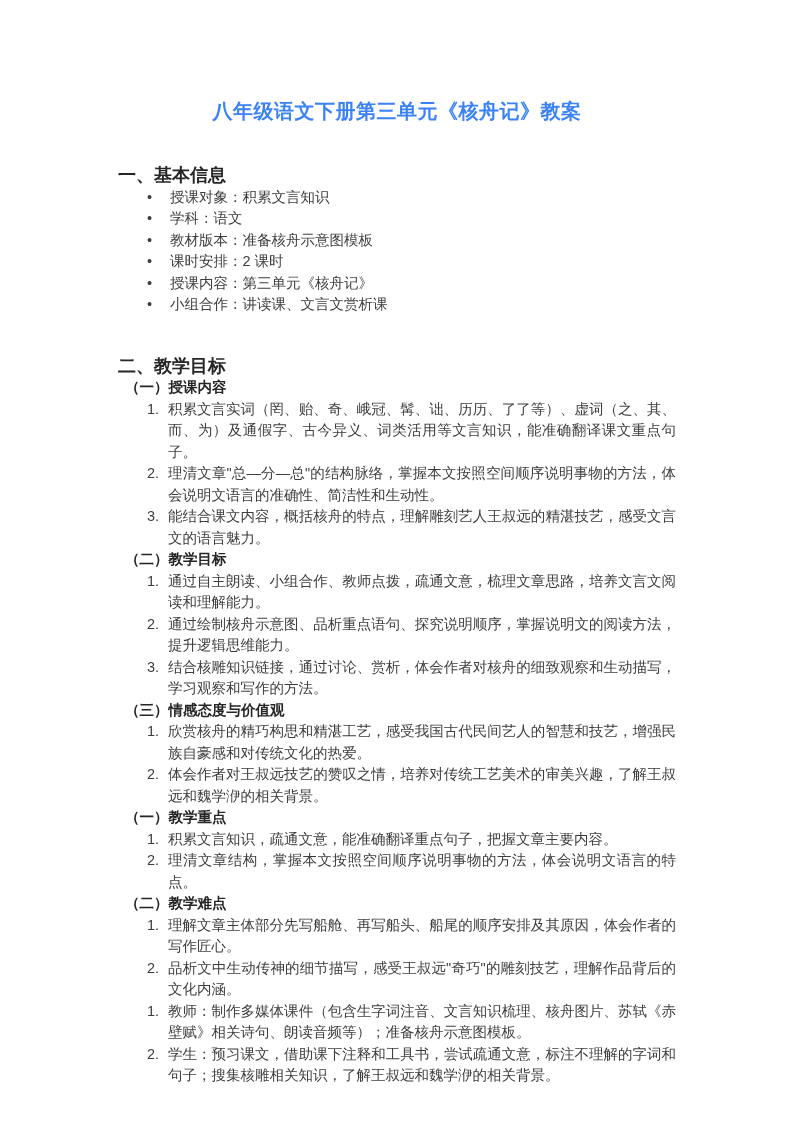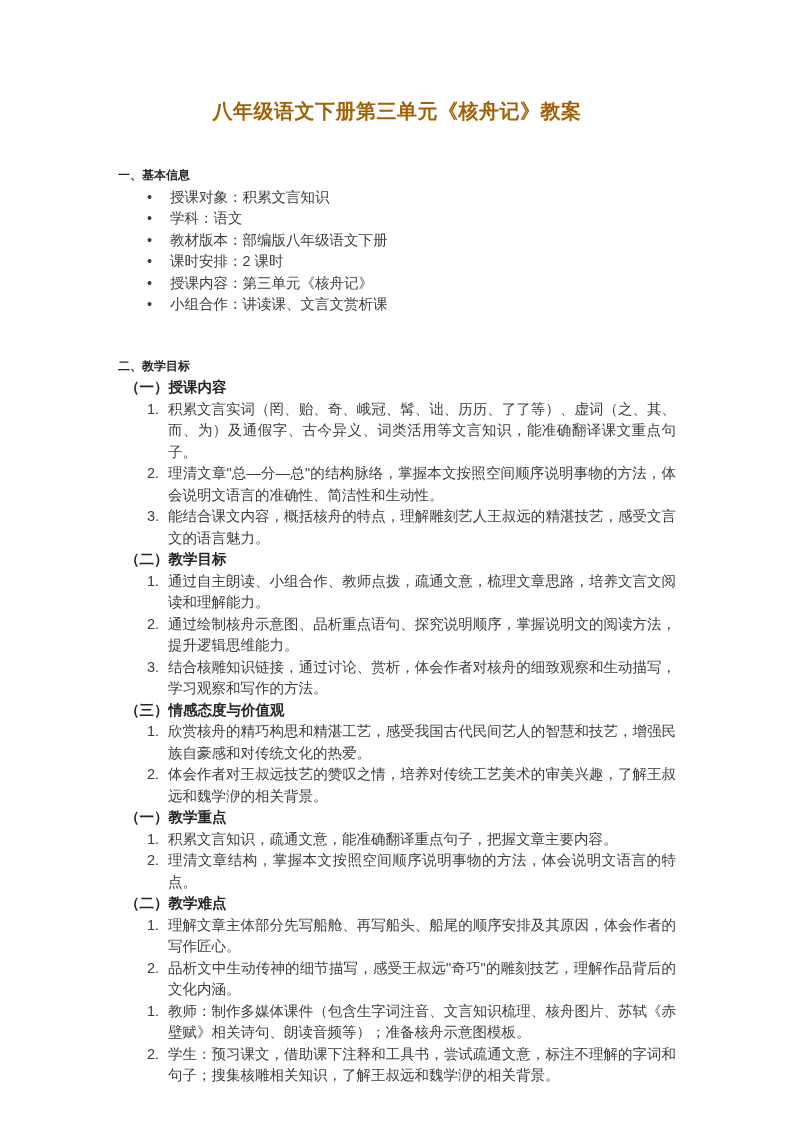--- a/index.html
+++ b/index.html
@@ -15,26 +15,26 @@
   }
   .content {
     box-sizing: border-box;
     padding: 97px 118px 0 118px;
   }
   .doc-title {
     margin: 0 0 14px 0;
     text-align: center;
     font-size: 20px;
     font-weight: bold;
-    color: #a16207;
+    color: #3b82f6;
     line-height: 28px;
     letter-spacing: 0.5px;
   }
   .h1 {
-    font-size: 12px;
+    font-size: 18px;
     font-weight: bold;
     color: #262626;
     line-height: 21.5px;
     margin-top: 40px;
   }
   .h2 {
     font-size: 14.5px;
     font-weight: bold;
     color: #262626;
     line-height: 21.5px;
@@ -70,21 +70,21 @@
     <div class="li">
       <span class="marker">•</span>
       <span class="txt">授课对象：积累文言知识</span>
     </div>
     <div class="li">
       <span class="marker">•</span>
       <span class="txt">学科：语文</span>
     </div>
     <div class="li">
       <span class="marker">•</span>
-      <span class="txt">教材版本：部编版八年级语文下册</span>
+      <span class="txt">教材版本：准备核舟示意图模板</span>
     </div>
     <div class="li">
       <span class="marker">•</span>
       <span class="txt">课时安排：2 课时</span>
     </div>
     <div class="li">
       <span class="marker">•</span>
       <span class="txt">授课内容：第三单元《核舟记》</span>
     </div>
     <div class="li">

